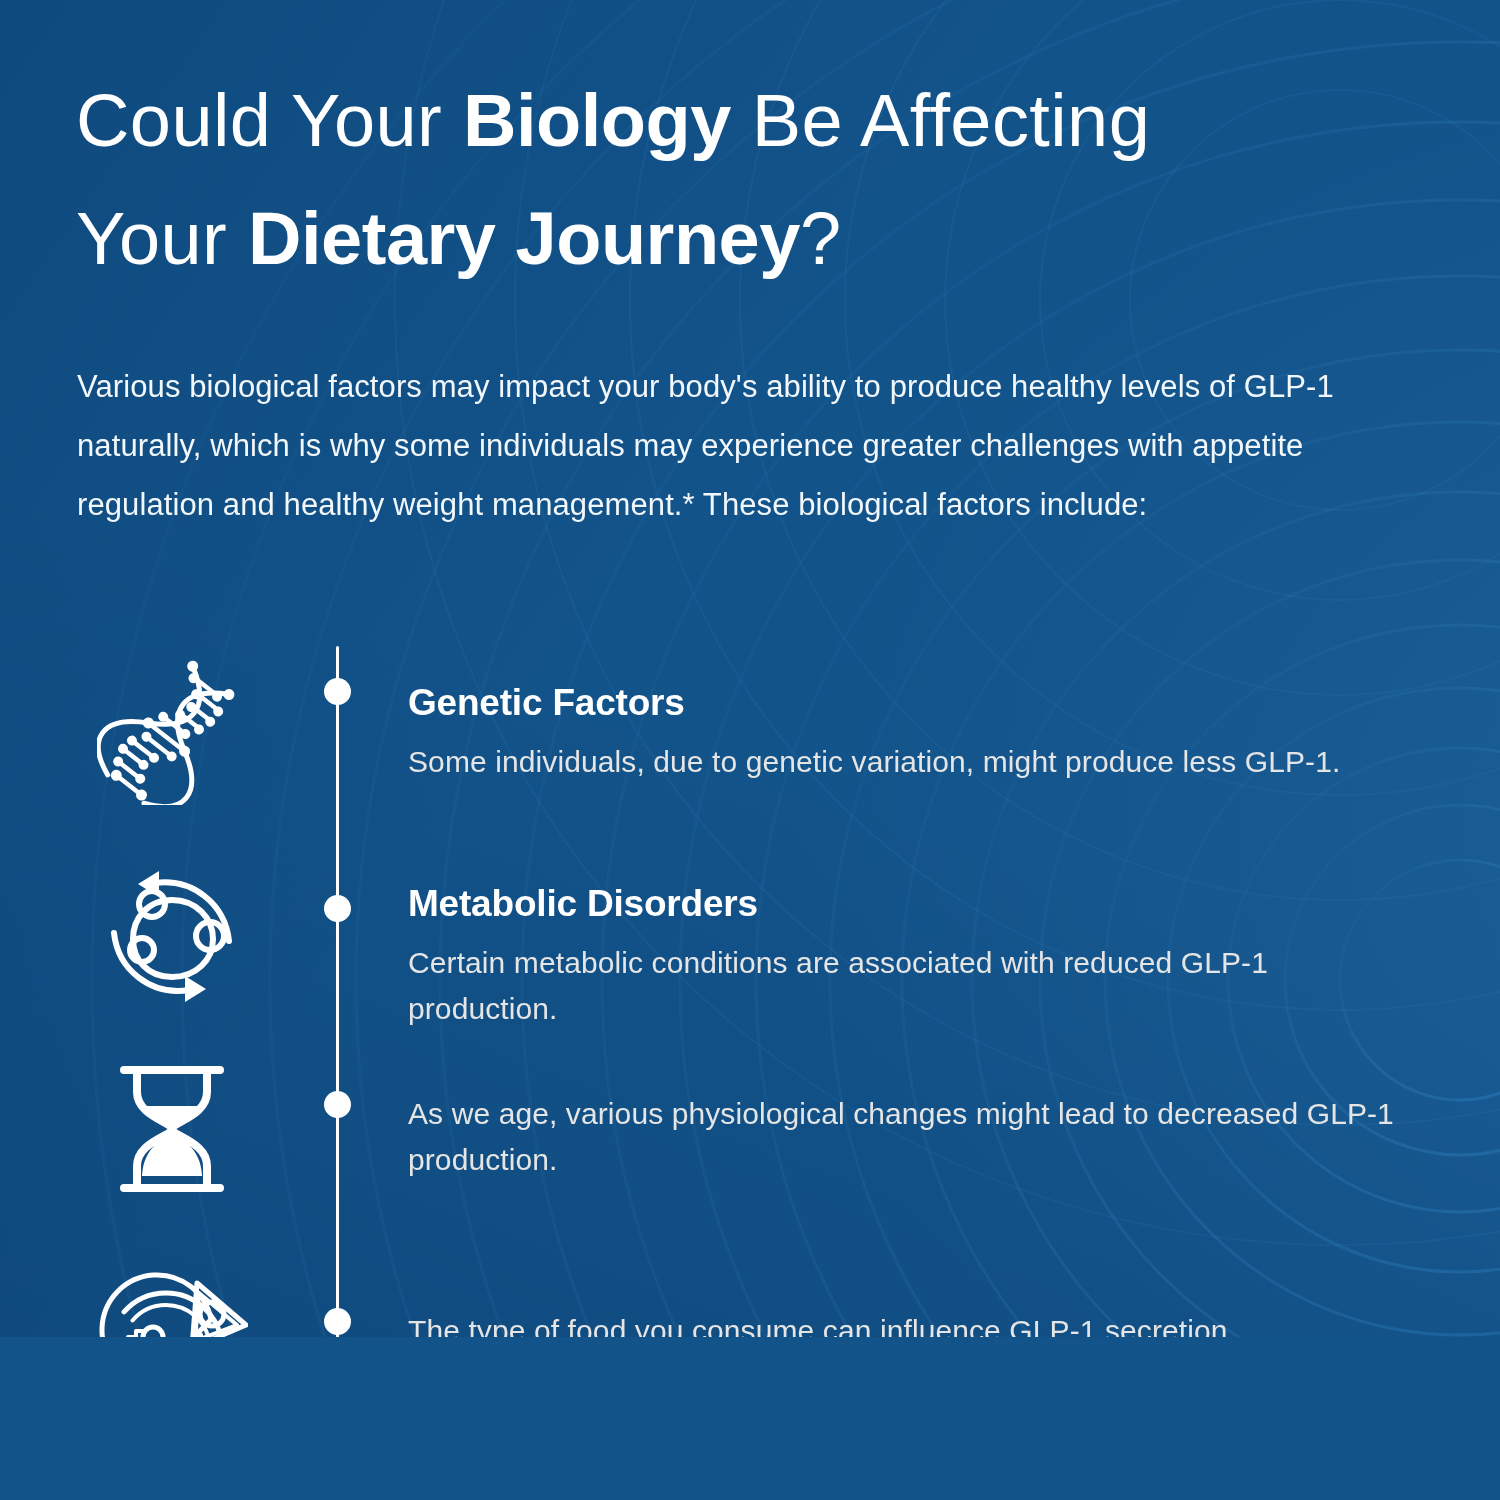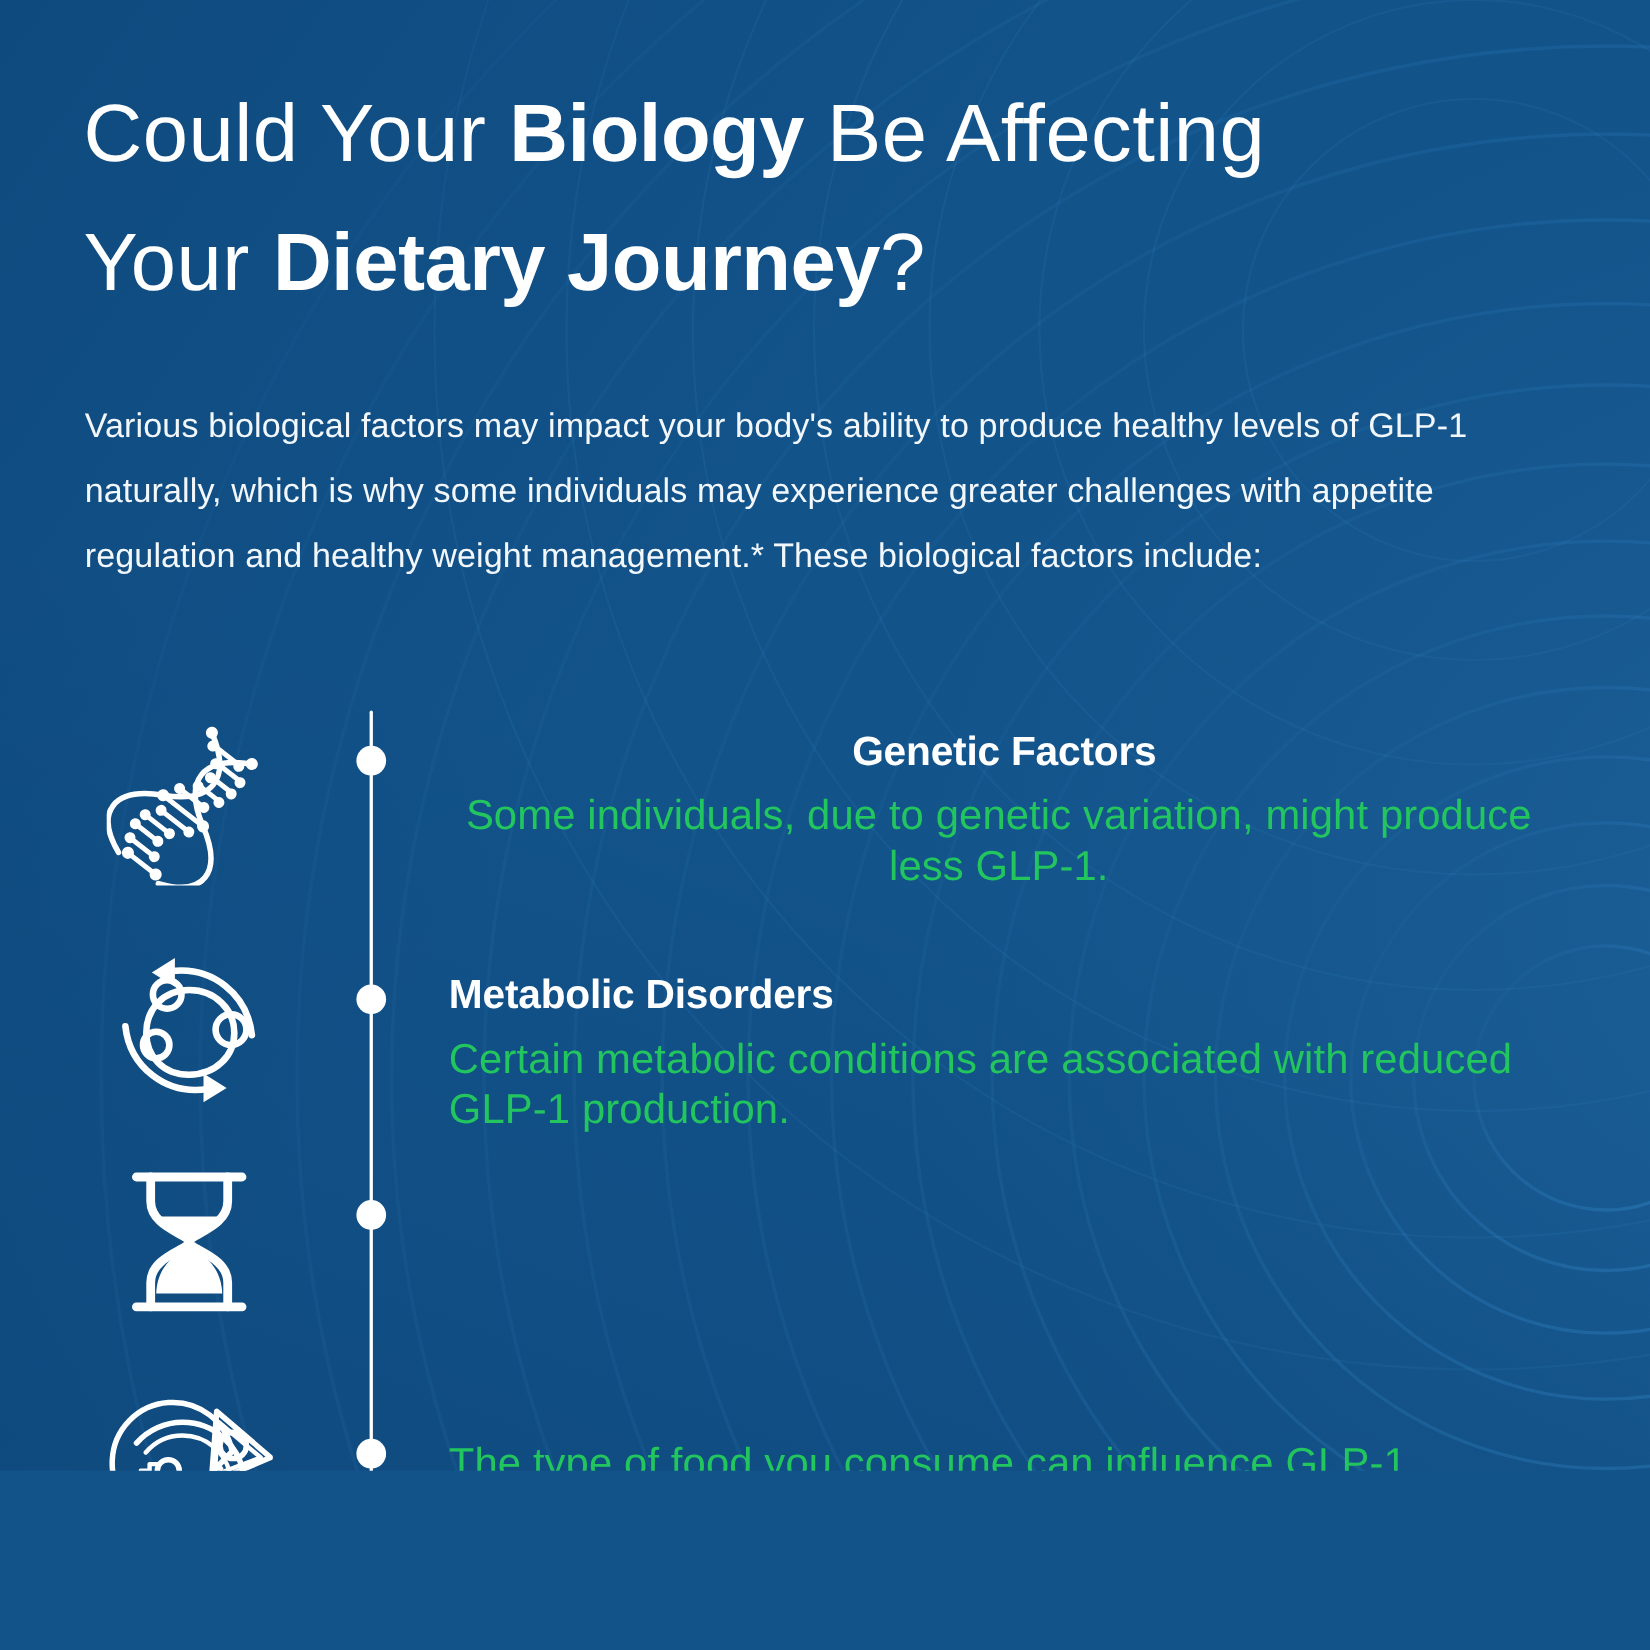--- a/index.html
+++ b/index.html
@@ -129,33 +129,33 @@
     color:#ffffff;
     font-size:37px;
     font-weight:800;
     letter-spacing:-0.2px;
     line-height:44px;
     font-stretch:condensed;
   }
 
   .factor-desc {
     margin-top:14px;
-    color:#22c55e;
-    font-size:38px;
+    color:#e5e5e5;
+    font-size:30px;
     line-height:46px;
     font-weight:300;
     letter-spacing:0.1px;
     max-width:1000px;
   }
 
   
   #row-0 { top:645px; }
   #row-0 .factor-icon { top:2px; }
   #row-0 .factor-dot  { top:33px; }
-  #row-0 .factor-text { top:16px;text-align:center; }
+  #row-0 .factor-text { top:36px; }
 
   #row-1 { top:855px; }
   #row-1 .factor-icon { top:-4px; }
   #row-1 .factor-dot  { top:40px; }
   #row-1 .factor-text { top:27px; }
 
   #row-2 { top:1046px; }
   #row-2 .factor-icon { top:0px; }
   #row-2 .factor-dot  { top:45px; }
   #row-2 .factor-text { top:31px; }
@@ -320,20 +320,21 @@
             <path d="M110 16 L 110 38 C 110 62, 75 68, 75 75 C 75 82, 110 88, 110 112 L 110 134"></path>
           </g>
           <g fill="#ffffff" stroke="none">
             <path d="M45 52 C 52 64, 70 69, 75 71 C 80 69, 98 64, 105 52 Z"></path>
             <path d="M75 80 C 68 83, 46 93, 45 122 L 105 122 C 104 93, 82 83, 75 80 Z"></path>
           </g>
         </svg>
       </div>
       <div class="factor-dot"></div>
       <div class="factor-text">
+        <div class="factor-desc">As we age, various physiological changes might lead to decreased GLP-1 production.</div>
       </div>
     </div>
 
     <div class="factor-row" id="row-3">
       <div class="factor-icon">
         <svg width="152" height="152" viewBox="0 0 152 152" xmlns="http://www.w3.org/2000/svg" aria-hidden="true">
           <g stroke="#ffffff" fill="none" stroke-width="5" stroke-linecap="round" stroke-linejoin="round">
 
             <path d="M64 125 A 55 55 0 1 1 104 44 L 64 125 Z" transform="rotate(18 70 85)"></path>
             <path d="M70 30 A 56 56 0 0 1 126 86 A 56 56 0 0 1 70 142 A 56 56 0 0 1 14 86 A 56 56 0 0 1 70 30" stroke-dasharray="118 52" stroke-dashoffset="36"></path>

